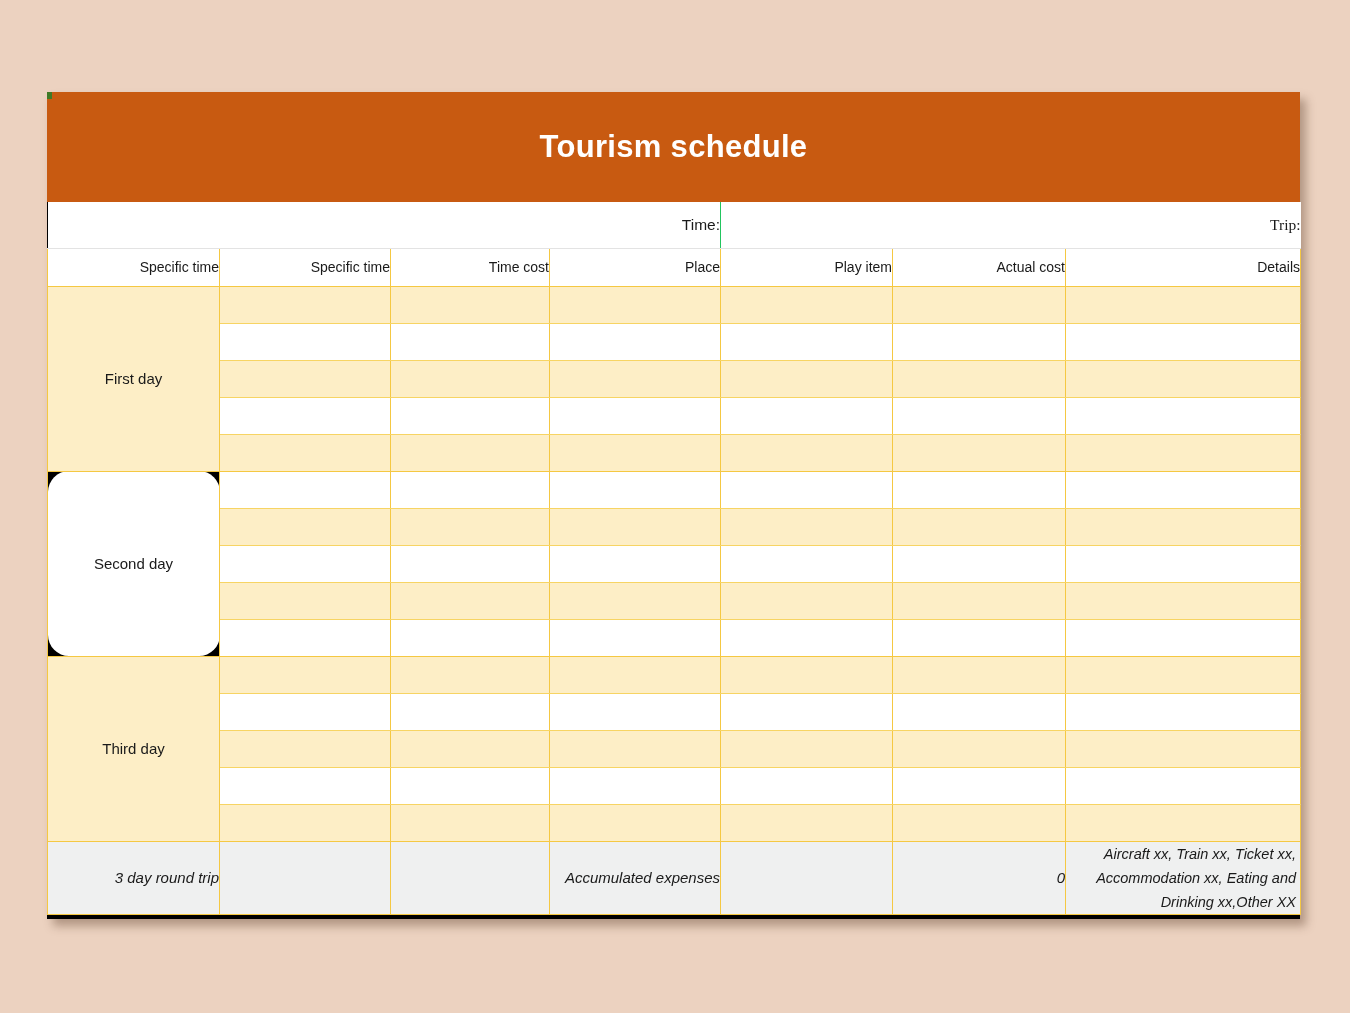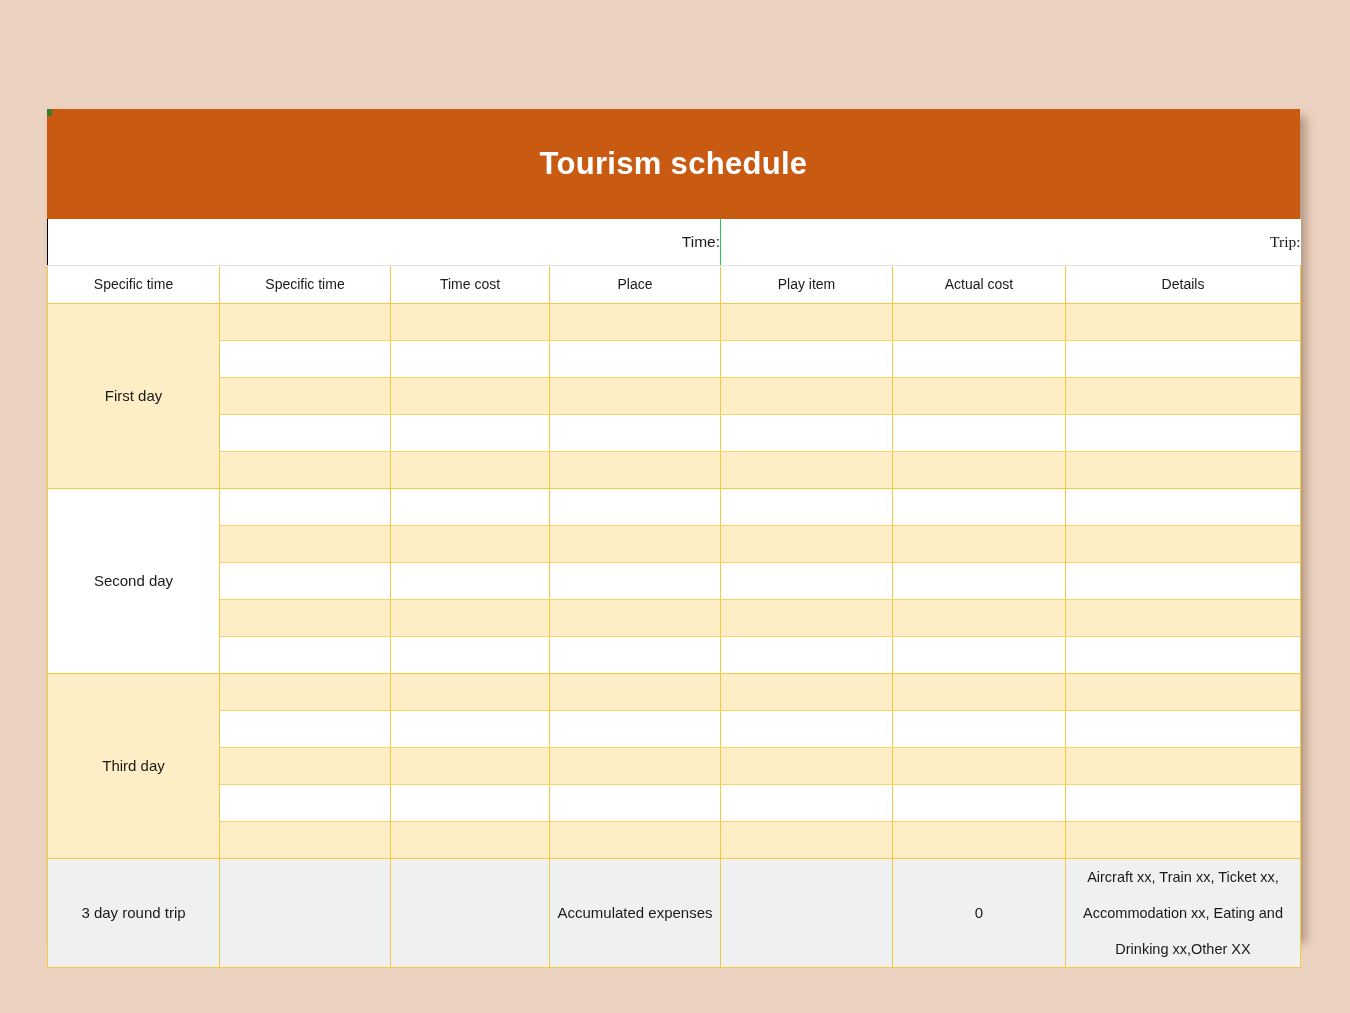--- a/index.html
+++ b/index.html
@@ -12,21 +12,20 @@
     overflow: hidden;
   }
 
   #sheet {
     position: absolute;
     left: 47px; top: 92px;
     width: 1253px; height: 827px;
     background: #000000;
     box-shadow: 6px 7px 9px rgba(90,60,40,0.40);
     box-sizing: border-box;
-    margin-top: 17px;
   }
 
   
   #corner-marker {
     position: absolute;
     left: 0px; top: 0px;
     width: 5px; height: 7px;
     background: #3f7a26;
     z-index: 5;
   }
@@ -72,21 +71,21 @@
     border-left: 1px solid #22c55e;
     font-family: Liberation Serif, serif;
   }
 
   
   .head-row th {
     height: 38px;
     background: #ffffff;
     font-size: 14px;
     font-weight: bold;
-    text-align: center;
+    text-align: right;
     vertical-align: middle;
     border-right: 1.5px solid #f5c842;
     border-bottom: 1.5px solid #f5c842;
   }
   .head-row th:first-child { border-left: 1.5px solid #f5c842; }
 
   
   .data-row td {
     height: 37px;
     border-right: 1.5px solid #f5c842;
@@ -101,34 +100,35 @@
 
   td.day-label {
     text-align: center;
     font-size: 15px;
     border-right: 1.5px solid #f5c842;
     border-left: 1.5px solid #f5c842;
     border-bottom: 1.5px solid #f5c842;
     vertical-align: middle;
   }
   td.day-label.cream { background: #fdeec6; }
-  td.day-label.white { background: #ffffff; }
+  td.day-label.white { background: #ffffff; border-radius: 21px; }
 
   .day-block-last td { border-bottom: 1.5px solid #f5c842; }
 
   
   .foot-row td {
     height: 73px;
     background: #eff0f0;
     border-right: 1.5px solid #f5c842;
     border-bottom: 1.5px solid #f5c842;
     vertical-align: middle;
-    text-align: center;
+    text-align: right;
     font-size: 15px;
-    line-height: 36px;
+    line-height: 24px;
+    font-style: italic;
   }
   .foot-row td:first-child { border-left: 1.5px solid #f5c842; }
   .foot-row td.details-cell { font-size: 14.5px; padding: 0 4px; }
 </style>
 </head>
 <body>
 
 <div id="sheet">
 
   <div id="corner-marker"></div>

